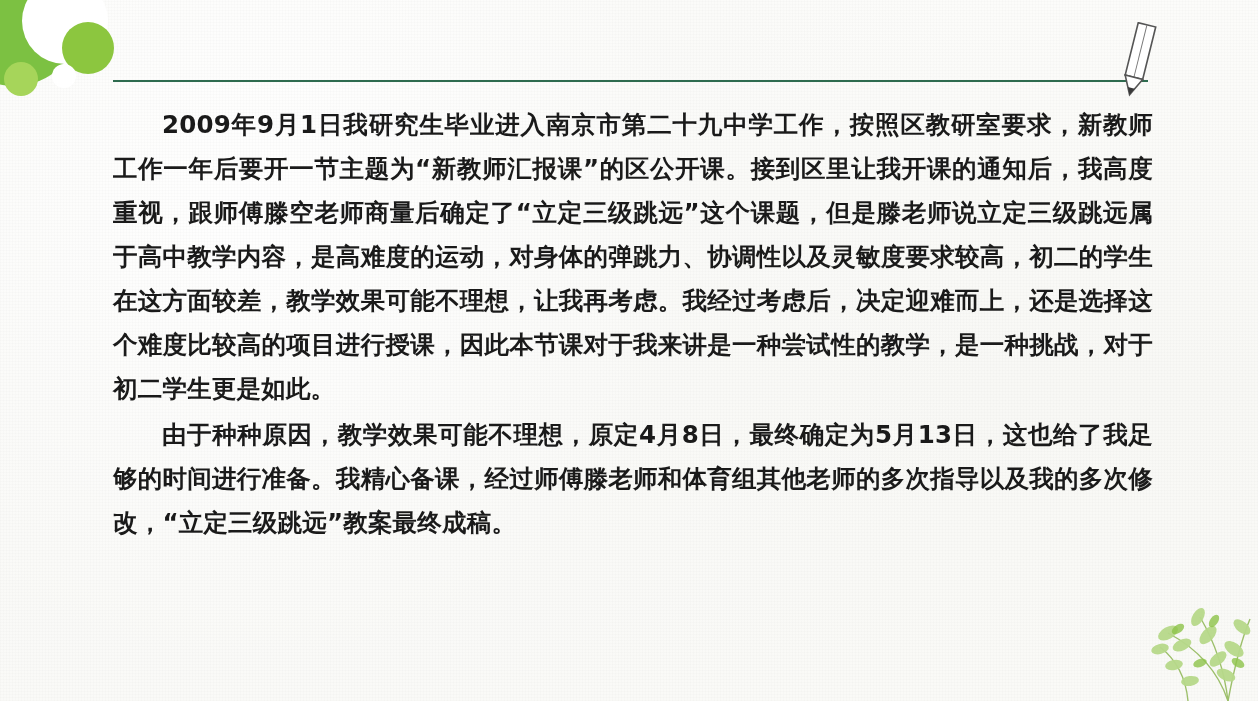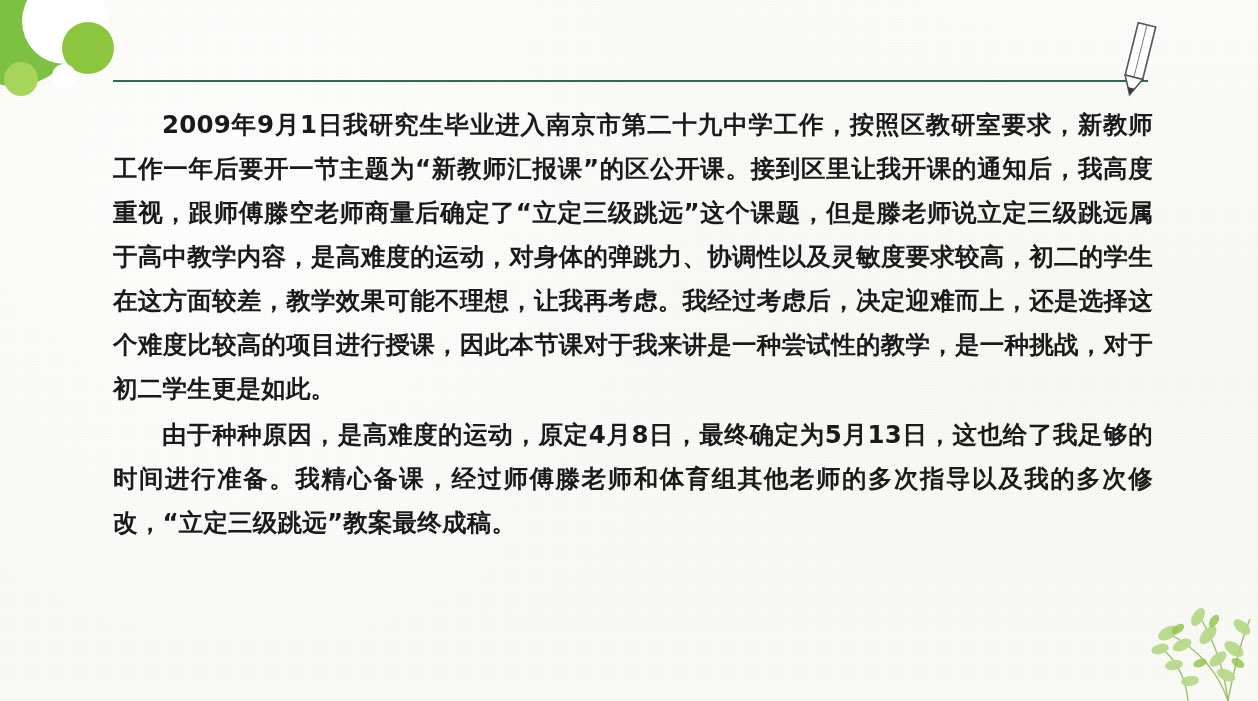--- a/index.html
+++ b/index.html
@@ -144,21 +144,21 @@
         <rect x="13" y="2" width="18" height="54" fill="#ffffff" stroke="#555" stroke-width="1.6"></rect>
         <line x1="22" y1="2" x2="22" y2="56" stroke="#777" stroke-width="1"></line>
         <polygon points="13,56 31,56 22,74" fill="#ffffff" stroke="#555" stroke-width="1.6"></polygon>
         <polygon points="18.5,67 25.5,67 22,74" fill="#3a3a3a"></polygon>
       </g>
     </svg>
   </div>
 
   <div class="content">
     <p class="para">2009年9月1日我研究生毕业进入南京市第二十九中学工作，按照区教研室要求，新教师工作一年后要开一节主题为“新教师汇报课”的区公开课。接到区里让我开课的通知后，我高度重视，跟师傅滕空老师商量后确定了“立定三级跳远”这个课题，但是滕老师说立定三级跳远属于高中教学内容，是高难度的运动，对身体的弹跳力、协调性以及灵敏度要求较高，初二的学生在这方面较差，教学效果可能不理想，让我再考虑。我经过考虑后，决定迎难而上，还是选择这个难度比较高的项目进行授课，因此本节课对于我来讲是一种尝试性的教学，是一种挑战，对于初二学生更是如此。</p>
-    <p class="para">由于种种原因，是高难度的运动，原定4月8日，最终确定为5月13日，这也给了我足够的时间进行准备。我精心备课，经过师傅滕老师和体育组其他老师的多次指导以及我的多次修改，“立定三级跳远”教案最终成稿。</p>
+    <p class="para">由于种种原因，教学效果可能不理想，原定4月8日，最终确定为5月13日，这也给了我足够的时间进行准备。我精心备课，经过师傅滕老师和体育组其他老师的多次指导以及我的多次修改，“立定三级跳远”教案最终成稿。</p>
   </div>
 
   <div class="foliage">
     <svg viewBox="0 0 230 130" width="230" height="130" xmlns="http://www.w3.org/2000/svg">
       <g stroke="#9cbf6a" stroke-width="1.4" fill="none">
         <path d="M200,130 C190,100 170,78 140,62"></path>
         <path d="M200,130 C196,96 186,70 172,46"></path>
         <path d="M200,130 C206,98 212,72 222,48"></path>
         <path d="M160,130 C158,108 150,90 132,76"></path>
       </g>

